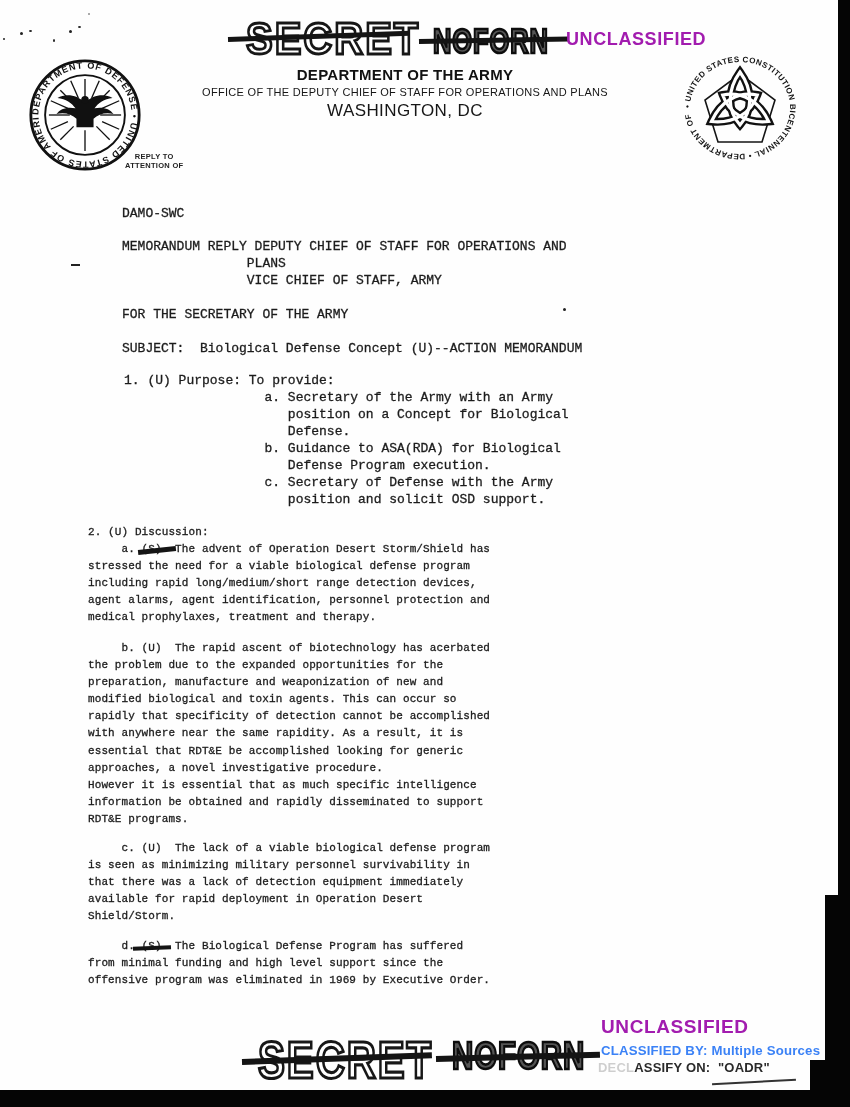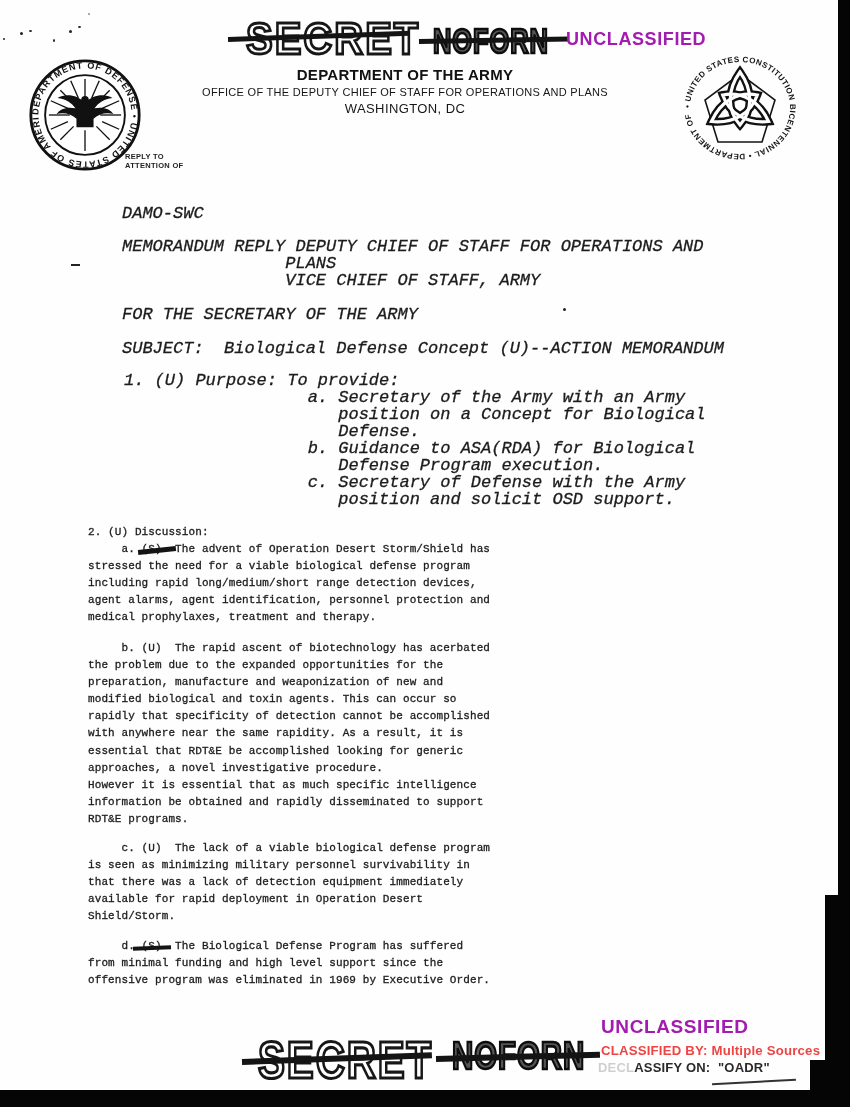--- a/index.html
+++ b/index.html
@@ -7,45 +7,45 @@
   .page {
     position:relative; width:850px; height:1107px; background:#fefefe;
     overflow:hidden; color:#1b1b1b;
     font-family:"Liberation Mono","DejaVu Sans Mono",monospace;
   }
   pre.txt {
     position:absolute; margin:0; white-space:pre;
     font-family:"Liberation Mono","DejaVu Sans Mono",monospace;
     color:#1c1c1c; -webkit-text-stroke:0.3px #1c1c1c;
   }
-  .t17 { font-size:17px; line-height:17px;font-style:italic; }
+  .t17 { font-size:13px; line-height:17px; }
   .t18 { font-size:11px; line-height:17.1px; letter-spacing:0.1px; }
-  .sans { font-family:"Liberation Sans","DejaVu Sans",sans-serif; }
+  .sans { font-family:"Liberation Sans","DejaVu Sans",sans-serif;text-align:center; }
   .hdr-dept { position:absolute; left:285px; top:66px; width:240px; text-align:center;
     font-weight:bold; font-size:15px; letter-spacing:0.3px; color:#111; }
   .hdr-office { position:absolute; left:180px; top:86px; width:450px; text-align:center;
     font-size:11px; letter-spacing:0.3px; color:#161616; }
   .hdr-city { position:absolute; left:180px; top:101px; width:450px; text-align:center;
-    font-size:13px; letter-spacing:0.4px; color:#161616; }
+    font-size:17px; letter-spacing:0.4px; color:#161616; }
   .reply-to { position:absolute; left:125px; top:152px; font-size:7.5px; line-height:9px;
     letter-spacing:0.3px; color:#222; white-space:pre; font-weight:bold; }
   .stamp { position:absolute; white-space:nowrap; font-weight:bold;
     font-family:"Liberation Sans","DejaVu Sans",sans-serif; transform-origin:left top; }
   .outline { color:#ffffff; -webkit-text-stroke:2.6px #171717; }
   .inked { color:rgba(20,20,20,0.72); -webkit-text-stroke:2.2px #0d0d0d; }
   .secret-top { left:246px; top:14px; font-size:40px; letter-spacing:2px; transform:scale(1,1.12); }
   .noforn-top { left:433px; top:22px; font-size:29px; letter-spacing:1px; transform:scale(0.88,1.18); }
   .secret-bot { left:258px; top:1032px; font-size:42px; letter-spacing:2px; transform:scale(0.96,1.22); }
   .noforn-bot { left:452px; top:1034px; font-size:32px; letter-spacing:1px; transform:scale(0.92,1.22); }
   .unclass { position:absolute; font-family:"Liberation Sans","DejaVu Sans",sans-serif;
     font-weight:bold; color:#a21caf; letter-spacing:0.6px; }
   .unclass-top { left:566px; top:29px; font-size:18px; }
   .unclass-bot { left:601px; top:1016px; font-size:19px; }
   .classby { position:absolute; left:601px; top:1043px; font-size:13.2px; font-weight:bold;
-    color:#ef4444; letter-spacing:0.2px; font-family:"Liberation Sans","DejaVu Sans",sans-serif; white-space:pre; }
+    color:#3b82f6; letter-spacing:0.2px; font-family:"Liberation Sans","DejaVu Sans",sans-serif; white-space:pre; }
   .declass { position:absolute; left:598px; top:1060px; font-size:13px; font-weight:bold;
     color:#2a2a2a; letter-spacing:0.2px; font-family:"Liberation Sans","DejaVu Sans",sans-serif; white-space:pre; }
   .faint { opacity:0.22; }
   .strike { position:absolute; background:#141414; transform-origin:left center; }
   .struck { position:relative; display:inline-block; }
   .struck::after { content:''; position:absolute; top:7px; height:5px; background:#141414; }
   .struck-a::after { left:-4px; right:-14px; transform:rotate(-6deg); }
   .struck-d::after { left:-9px; right:-9px; top:8px; height:4px; transform:rotate(-2deg); }
   .bar { position:absolute; background:#050505; }
   .speck { position:absolute; background:#222; border-radius:50%; }

